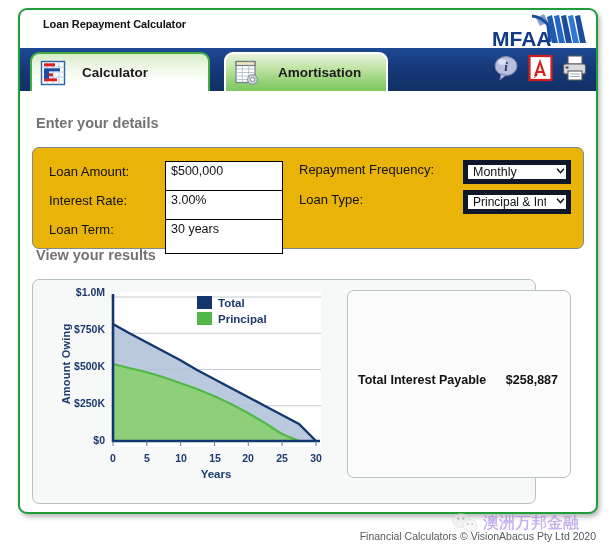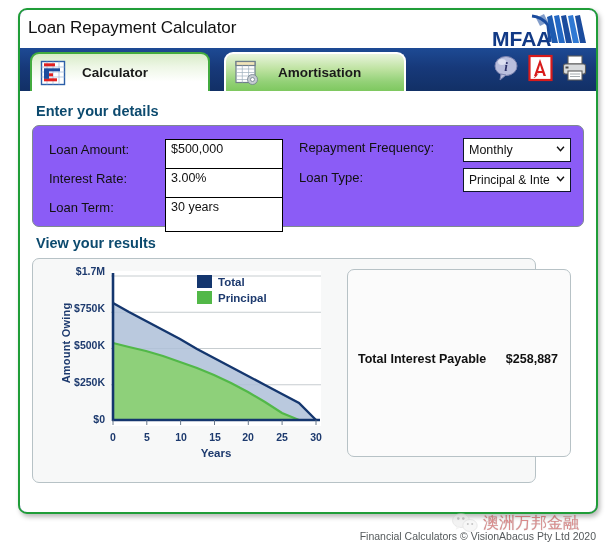--- a/index.html
+++ b/index.html
@@ -42,24 +42,24 @@
     position: absolute;
     left: 0; top: 0;
     width: 100%;
     height: 40px;
     background: #ffffff;
     border-radius: 7px 7px 0 0;
     overflow: hidden;
   }
   #page-title {
     position: absolute;
-    left: 8px;
+    left: 23px;
     top: 8px;
-    font-size: 17px;
-    font-weight: normal;
+    font-size: 11px;
+    font-weight: bold;
     letter-spacing: -0.1px;
     color: #111;
     white-space: nowrap;
   }
 
   
   #mfaa-logo {
     position: absolute;
     right: 8px;
     top: 2px;
@@ -91,21 +91,21 @@
   }
   #tab-calculator {
     left: 10px;
     width: 180px;
     background: linear-gradient(to bottom, #d8ecc8 0%, #eef7e6 35%, #ffffff 75%, #ffffff 100%);
     border: 2px solid #43ab3f;
     border-bottom: none;
   }
   #tab-amortisation {
     left: 204px;
-    width: 182px;
+    width: 164px;
     background: linear-gradient(to bottom, #e9f4dd 0%, #bfe3a2 40%, #93d177 75%, #7ec85f 100%);
     border: 2px solid #ffffff;
     border-bottom: none;
   }
   .tab-label {
     font-size: 13.5px;
     font-weight: bold;
     color: #1a1a1a;
     margin-left: 10px;
     white-space: nowrap;
@@ -133,39 +133,39 @@
     top: 81px;
     width: 100%;
     bottom: 0;
     background: #ffffff;
     border-radius: 0 0 7px 7px;
   }
 
   .section-heading {
     font-size: 14.5px;
     font-weight: bold;
-    color: #0c4a6e;
-    margin: 4px;
+    color: #737373;
+    margin: 16px;
   }
 
   
   #details-section {
     position: absolute;
     left: 12px;
     top: 8px;
     width: 552px;
   }
   #details-heading { margin-left: 4px; }
 
   #details-panel {
     margin-top: 6px;
     height: 102px;
     border: 1px solid #7e8a8f;
     border-radius: 7px;
-    background: #8b5cf6;
+    background: #eab308;
     position: relative;
     box-sizing: border-box;
   }
 
   .field-label {
     position: absolute;
     font-size: 13px;
     color: #111;
     white-space: nowrap;
   }
@@ -177,21 +177,21 @@
     font-family: "Liberation Sans", sans-serif;
     font-size: 12.5px;
     color: #111;
     padding: 0 0 16px 5px;
     box-sizing: border-box;
     outline: none;
   }
   .select-input {
     position: absolute;
     height: 24px;
-    border: 1px solid #0f172a;
+    border: 5px solid #0f172a;
     background: #ffffff;
     font-family: "Liberation Sans", sans-serif;
     font-size: 12.5px;
     color: #111;
     padding: 0 20px 0 5px;
     box-sizing: border-box;
     appearance: none;
     -webkit-appearance: none;
     outline: none;
     cursor: pointer;
@@ -366,21 +366,21 @@
     left: 452px;
     top: 512px;
     display: flex;
     align-items: center;
     opacity: 0.5;
     pointer-events: none;
   }
   #watermark-text {
     font-family: "DejaVu Sans", sans-serif;
     font-size: 16px;
-    color: #b91c1c;
+    color: #8b5cf6;
     text-shadow: 0 0 1px rgba(120,120,120,0.9);
     margin-left: 5px;
     white-space: nowrap;
   }
 </style>
 </head>
 <body>
 
 <div id="app-frame">
   <div id="frame-inner-edge"></div>
@@ -516,21 +516,21 @@
 
     <div id="results-section">
       <div class="section-heading" id="results-heading">View your results</div>
 
       <div id="results-panel">
 
         <div id="chart-area">
           <div id="y-axis-title">Amount Owing</div>
 
           <div id="y-ticks">
-            <div class="y-tick" style="top:0px;">$1.7M</div>
+            <div class="y-tick" style="top:0px;">$1.0M</div>
             <div class="y-tick" style="top:37px;">$750K</div>
             <div class="y-tick" style="top:74px;">$500K</div>
             <div class="y-tick" style="top:111px;">$250K</div>
             <div class="y-tick" style="top:148px;">$0</div>
           </div>
 
           <svg id="plot" viewBox="0 0 210 155" preserveAspectRatio="none">
 
             <g stroke="#b9c0c4" stroke-width="0.8">
               <line x1="0" y1="5" x2="210" y2="5"></line>

